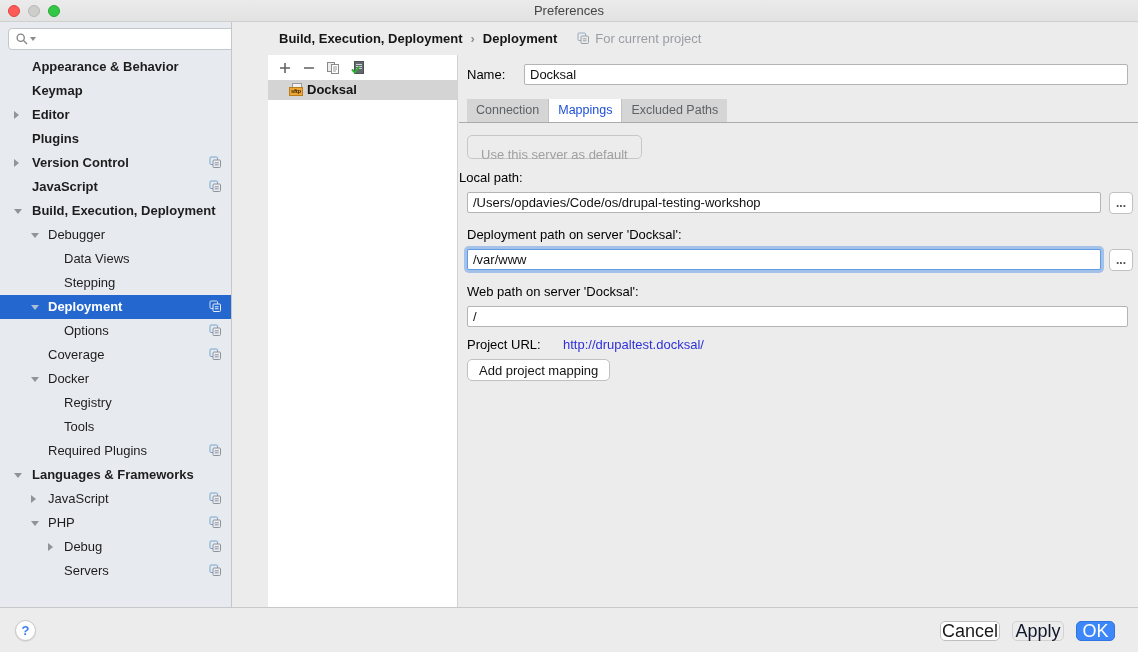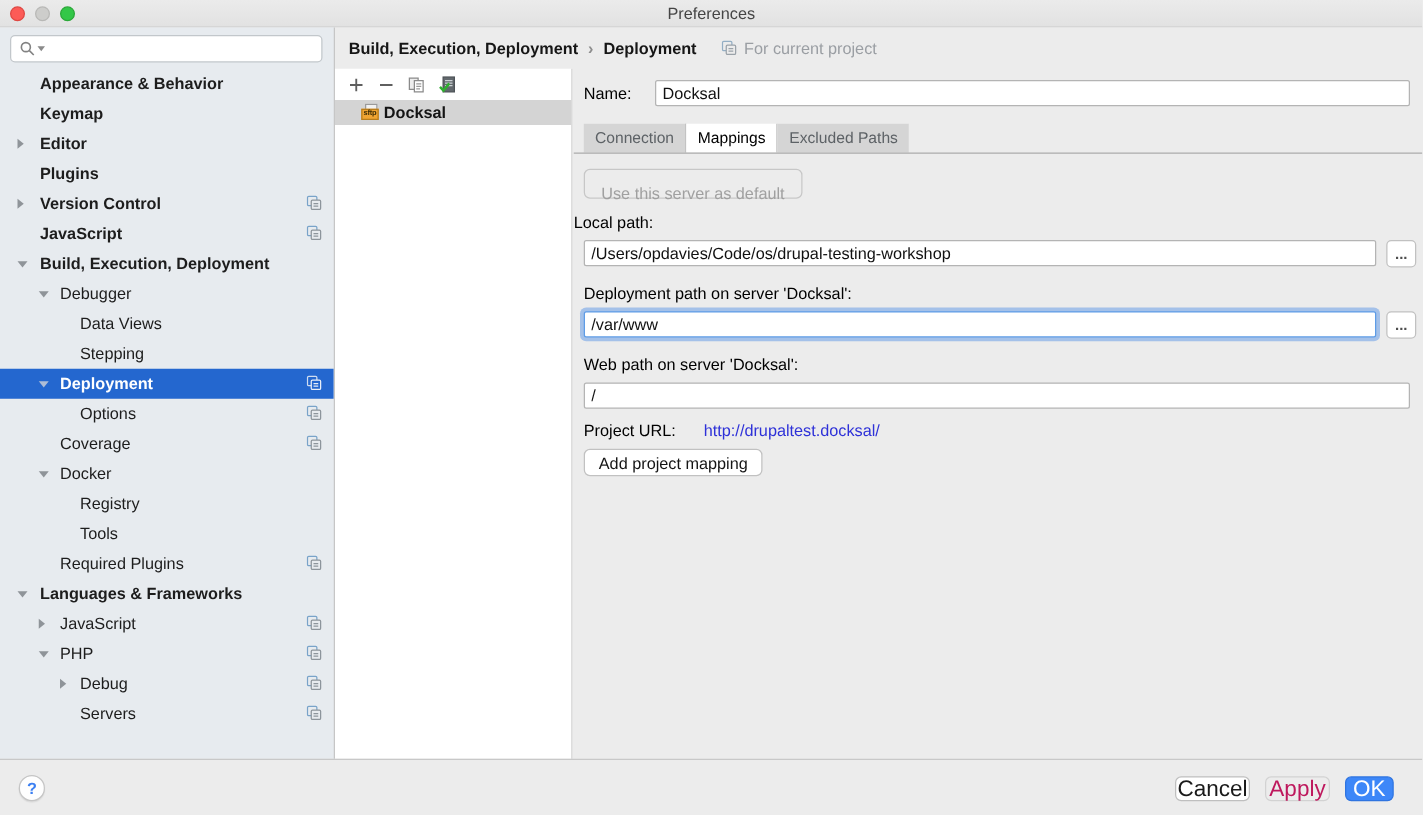--- a/index.html
+++ b/index.html
@@ -10,21 +10,21 @@
   
   .titlebar { position:absolute; left:0; top:0; right:0; height:22px;
     background:linear-gradient(#ebebeb,#e2e2e2); border-bottom:1px solid #cfcfcf; }
   .titlebar .title { position:absolute; left:0; right:0; top:0; line-height:21px; text-align:center; color:#454545; }
   .traffic { position:absolute; top:5px; width:12px; height:12px; border-radius:50%; }
   .t-close { left:8px;  background:#fc5b57; border:1px solid #df4742; }
   .t-min   { left:28px; background:#cdcdcb; border:1px solid #b8b8b6; }
   .t-zoom  { left:48px; background:#33c748; border:1px solid #2aa838; }
 
   
-  .sidebar { position:absolute; left:0; top:22px; width:268px; height:586px;
+  .sidebar { position:absolute; left:0; top:22px; width:232px; height:586px;
     background:#e7ebef; border-right:1px solid #c6c6c6; overflow:hidden; }
   .search-wrap { position:absolute; left:8px; top:6px; width:250px; height:22px; }
   .search-input { width:100%; height:100%; border:1px solid #c2c7cb; border-radius:4px;
     background:#fff; padding:0 6px 0 30px; font-size:13px; font-family:inherit; outline:none; }
   .search-icon { position:absolute; left:7px; top:4px; }
   .search-caret { position:absolute; left:22px; top:9px; width:0; height:0;
     border-left:3.5px solid transparent; border-right:3.5px solid transparent; border-top:4px solid #8a8a8a; }
   .tree { position:absolute; left:0; top:33px; right:0; }
   .tree-row { position:relative; height:24px; line-height:24px; cursor:default; }
   .tree-row.bold .tree-label { font-weight:bold; }
@@ -77,21 +77,21 @@
   .lbl { position:absolute; color:#000; }
   .inp { position:absolute; height:21px; border:1px solid #b4b4b4; border-radius:2px; background:#fff;
     font-family:inherit; font-size:13px; padding:0 5px; color:#111; outline:none; }
   .inp.focused { border:1px solid #5e9ce6; box-shadow:0 0 0 3px rgba(106,158,232,0.55); }
   .name-label { left:8px; top:12px; }
   .name-input { left:65px; top:9px; width:604px; }
   .tabs { position:absolute; left:8px; top:44px; display:flex; height:23px; }
   .tab { height:23px; line-height:23px; padding:0 9px; background:#d5d5d5; color:#5d6266;
     border-right:1px solid #c3c3c3; font-size:12.5px; cursor:default; }
   .tab:last-child { border-right:none; }
-  .tab.active { background:#fff; color:#000000; }
+  .tab.active { background:#fff; color:#1d4ed8; }
   .tab-line { position:absolute; left:0; top:67px; right:0; height:1px; background:#ababab; }
   .ghost-btn { position:absolute; left:8px; top:80px; height:23px; padding:11px 13px; border:1px solid #c7c7c7;
     border-radius:5px; background:transparent; color:#a0a0a0; font-size:13px; font-family:inherit; }
   .local-label { left:0; top:115px;text-align:right; }
   .local-input { left:8px; top:137px; width:634px; }
   .dep-label { left:8px; top:172px; }
   .dep-input { left:8px; top:194px; width:634px; }
   .web-label { left:8px; top:229px; }
   .web-input { left:8px; top:251px; width:661px; }
   .browse-btn { position:absolute; width:24px; height:22px; border:1px solid #c1c1c1; border-radius:4px;
@@ -104,21 +104,21 @@
     border-radius:5px; background:#fff; color:#151515; font-size:13px; font-family:inherit; }
 
   
   .footer { position:absolute; left:0; top:607px; right:0; height:45px; background:#ececec; border-top:1px solid #c8c8c8; }
   .help-btn { position:absolute; left:15px; top:12px; width:21px; height:21px; border-radius:50%;
     background:#fefefe; border:1px solid #c5c5c5; color:#3b7ff2; font-weight:bold; font-size:13px;
     text-align:center; line-height:19px; box-shadow:0 1px 1px rgba(0,0,0,0.08); }
   .fbtn { position:absolute; top:13px; height:20px; border-radius:5px; font-size:18px; font-family:inherit;
     text-align:center; line-height:18px; }
   .btn-cancel { right:138px; width:60px; background:#fff; border:1px solid #bfbfbf; color:#1a1a1a; }
-  .btn-apply { right:74px; width:52px; background:#ececec; border:1px solid #d2d2d2; color:#be185d; }
+  .btn-apply { right:74px; width:52px; background:#ececec; border:1px solid #d2d2d2; color:#0f172a; }
   .btn-ok { right:23px; width:39px; background:#3d87f8; border:1px solid #2f74e0; color:#fff; }
 </style>
 </head>
 <body>
 
 <div class="window">
 
   <div class="titlebar">
     <span class="traffic t-close"></span>
     <span class="traffic t-min"></span>

